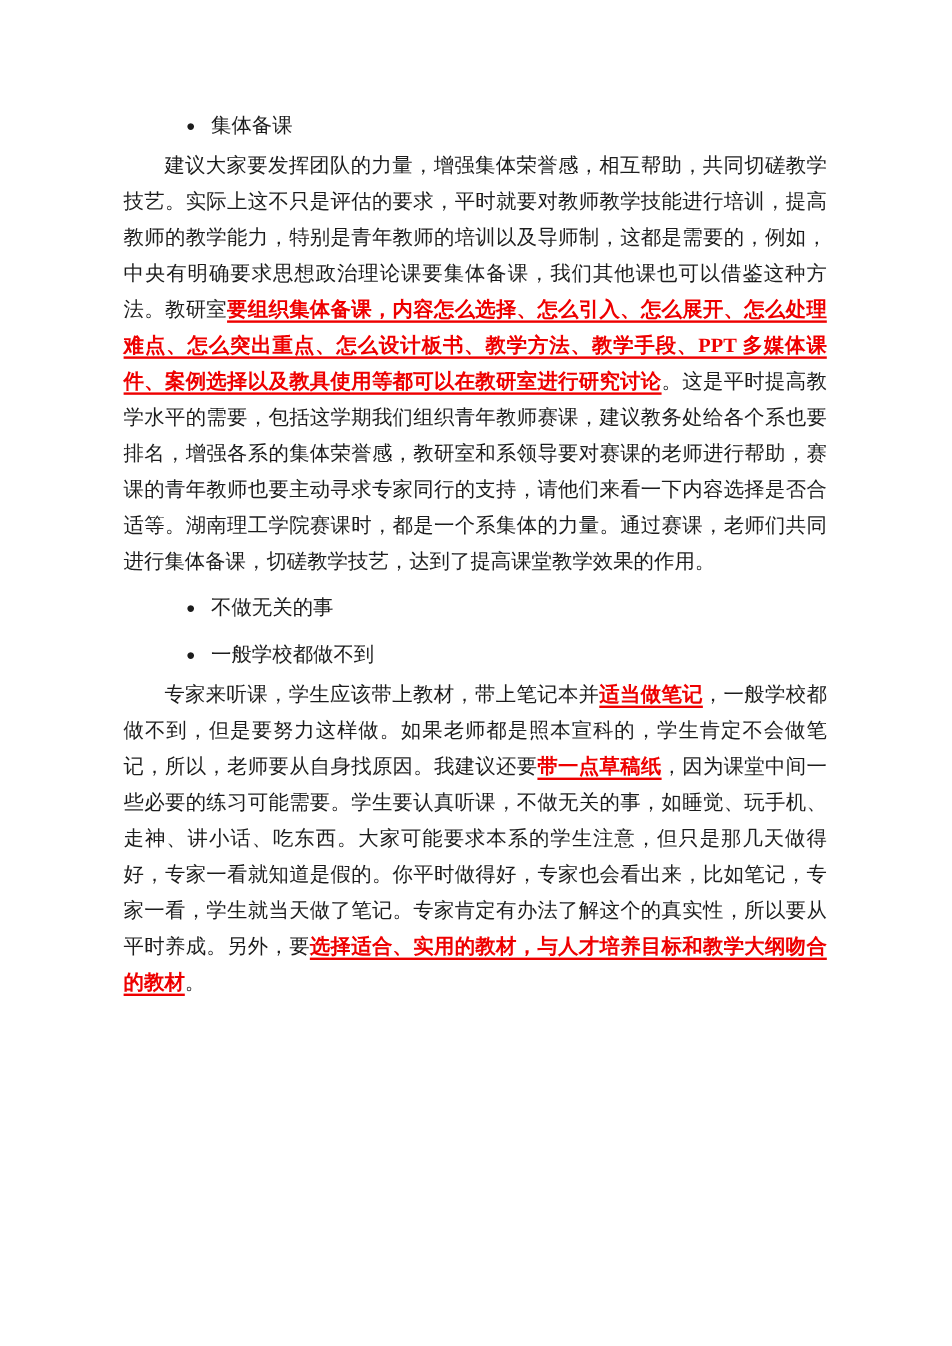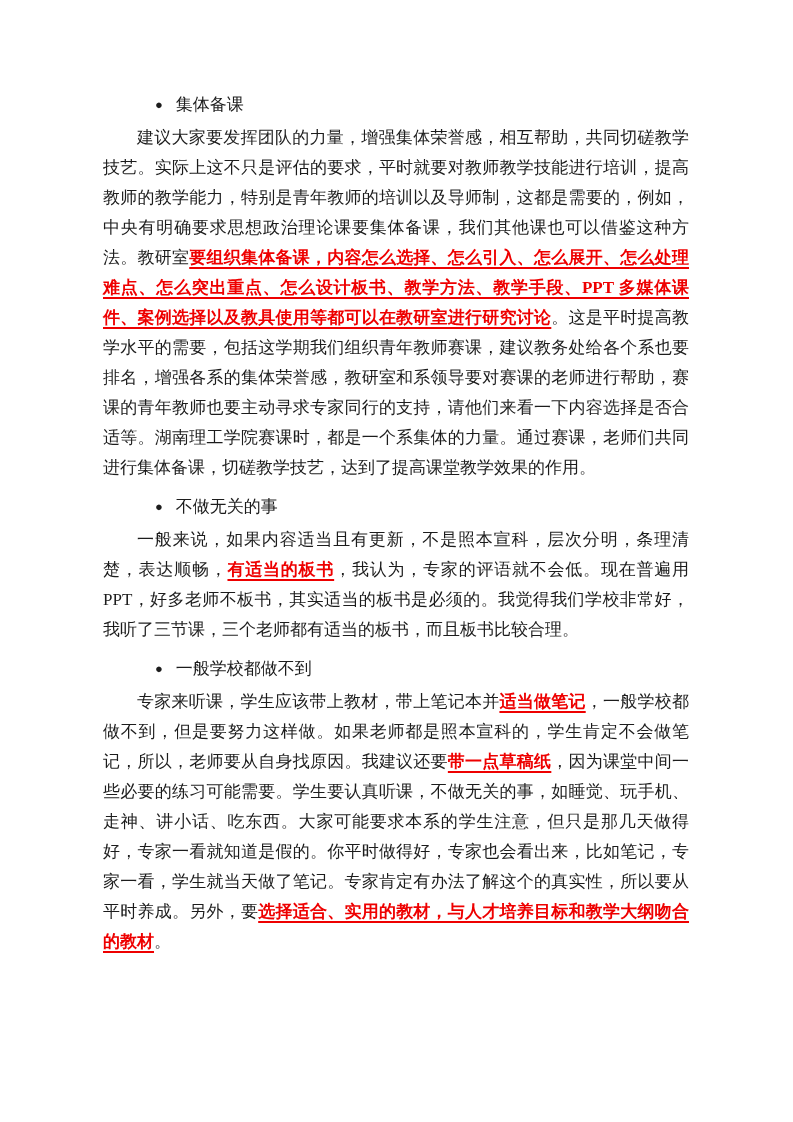--- a/index.html
+++ b/index.html
@@ -87,21 +87,20 @@
       <div class="bullet-line">
         <span class="bullet">●</span><span class="heading-text">集体备课</span>
       </div>
       <p class="body-para"><span class="run">建议大家要发挥团队的力量，增强集体荣誉感，相互帮助，共同切磋教学技艺。实际上这不只是评估的要求，平时就要对教师教学技能进行培训，提高教师的教学能力，特别是青年教师的培训以及导师制，这都是需要的，例如，中央有明确要求思想政治理论课要集体备课，我们其他课也可以借鉴这种方法。教研室</span><span class="run red">要组织集体备课，内容怎么选择、怎么引入、怎么展开、怎么处理难点、怎么突出重点、怎么设计板书、教学方法、教学手段、PPT 多媒体课件、案例选择以及教具使用等都可以在教研室进行研究讨论</span><span class="run">。这是平时提高教学水平的需要，包括这学期我们组织青年教师赛课，建议教务处给各个系也要排名，增强各系的集体荣誉感，教研室和系领导要对赛课的老师进行帮助，赛课的青年教师也要主动寻求专家同行的支持，请他们来看一下内容选择是否合适等。湖南理工学院赛课时，都是一个系集体的力量。通过赛课，老师们共同进行集体备课，切磋教学技艺，达到了提高课堂教学效果的作用。</span></p>
     </div>
 
     <div class="doc-section">
       <div class="bullet-line">
         <span class="bullet">●</span><span class="heading-text">不做无关的事</span>
       </div>
-      <p class="body-para"><span class="run">一般来说，如果内容适当且有更新，不是照本宣科，层次分明，条理清楚，表达顺畅，</span><span class="run red">有适当的板书</span><span class="run">，我认为，专家的评语就不会低。现在普遍用 PPT，好多老师不板书，其实适当的板书是必须的。我觉得我们学校非常好，我听了三节课，三个老师都有适当的板书，而且板书比较合理。</span></p>
     </div>
 
     <div class="doc-section">
       <div class="bullet-line">
         <span class="bullet">●</span><span class="heading-text">一般学校都做不到</span>
       </div>
       <p class="body-para"><span class="run">专家来听课，学生应该带上教材，带上笔记本并</span><span class="run red">适当做笔记</span><span class="run">，一般学校都做不到，但是要努力这样做。如果老师都是照本宣科的，学生肯定不会做笔记，所以，老师要从自身找原因。我建议还要</span><span class="run red">带一点草稿纸</span><span class="run">，因为课堂中间一些必要的练习可能需要。学生要认真听课，不做无关的事，如睡觉、玩手机、走神、讲小话、吃东西。大家可能要求本系的学生注意，但只是那几天做得好，专家一看就知道是假的。你平时做得好，专家也会看出来，比如笔记，专家一看，学生就当天做了笔记。专家肯定有办法了解这个的真实性，所以要从平时养成。另外，要</span><span class="run red">选择适合、实用的教材，与人才培养目标和教学大纲吻合的教材</span><span class="run">。</span></p>
     </div>
 
 

